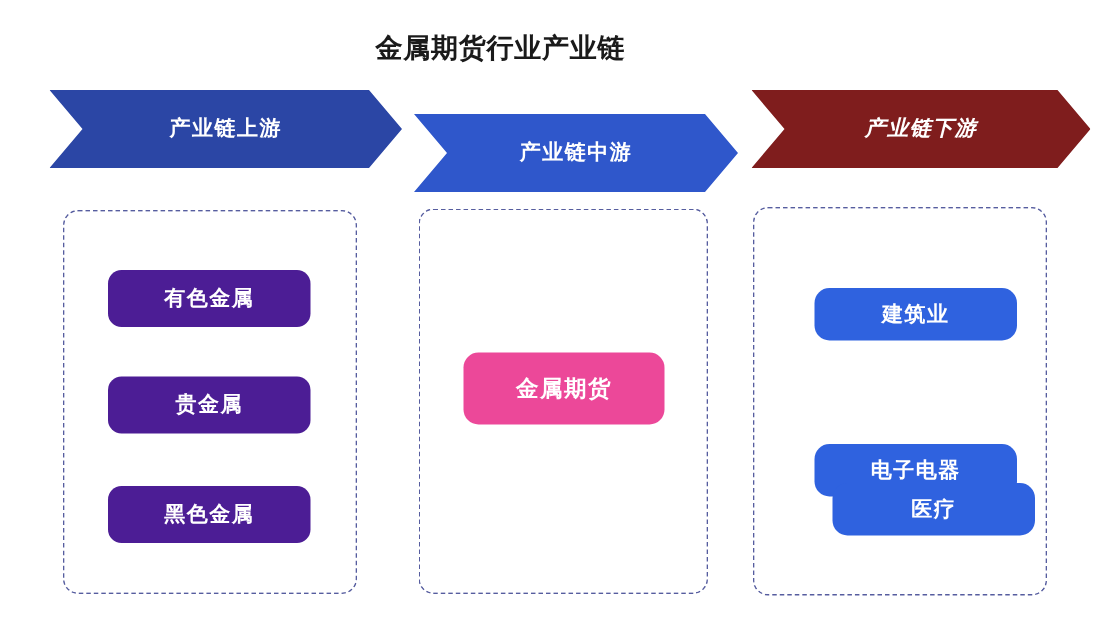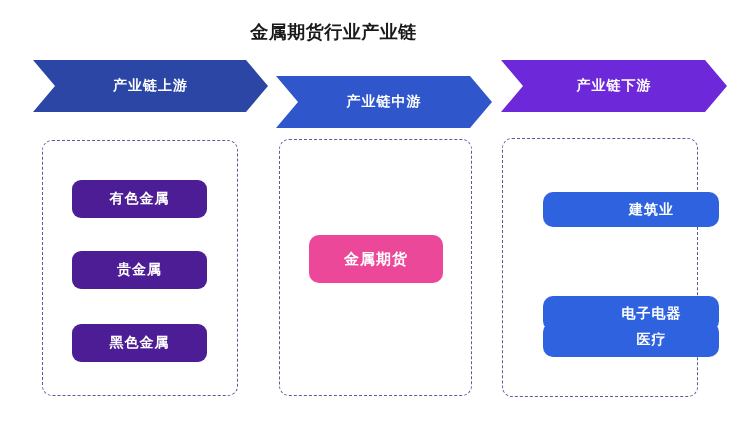--- a/index.html
+++ b/index.html
@@ -30,21 +30,21 @@
     align-items: center;
     justify-content: center;
     color: #ffffff;
     font-size: 14px;
     font-weight: bold;
     letter-spacing: 1px;
     clip-path: polygon(0 0, calc(100% - 22px) 0, 100% 50%, calc(100% - 22px) 100%, 0 100%, 22px 50%);
   }
   #arrow-upstream   { left: 33px;  width: 235px; background: #2b46a5; }
   #arrow-midstream  { left: 276px; width: 216px; background: #2f57cb; margin-top: 16px; }
-  #arrow-downstream { left: 501px; width: 226px; background: #6d28d9; }
+  #arrow-downstream { left: 501px; width: 226px; background: #7f1d1d; font-style: italic; }
 
   .panel {
     position: absolute;
     border: 1.5px dashed #565d9f;
     border-radius: 10px;
     box-sizing: border-box;
     background: transparent;
   }
   #panel-upstream   { left: 42px;  top: 140px; width: 196px; height: 256px; }
   #panel-midstream  { left: 279px; top: 139px; width: 193px; height: 257px; }
@@ -62,25 +62,25 @@
     border-radius: 9px;
   }
   .node.up   { background: #4c1d95; left: 72px;  width: 135px; height: 38px; }
   #node-up-1 { top: 180px; }
   #node-up-2 { top: 251px; }
   #node-up-3 { top: 324px; }
 
   .node.mid  { background: #ec4899; left: 309px; top: 235px; width: 134px; height: 48px;
                border-radius: 10px; font-size: 15px; }
 
-  .node.down { background: #2f62df; left: 543px; width: 135px; height: 35px; border-radius: 10px; padding-left: 41px; }
+  .node.down { background: #2f62df; left: 543px; width: 135px; height: 35px; border-radius: 10px; }
   #node-down-1 { top: 192px; }
   #node-down-2 { top: 252px; margin-top: 44px; }
   #node-down-3 { top: 279px; }
-  #node-down-4 { top: 322px; }
+  #node-down-4 { top: 322px; margin-left: 12px; }
 </style>
 </head>
 <body>
 
 <div class="canvas">
 
   <div class="title">金属期货行业产业链</div>
 
   <div class="arrow" id="arrow-upstream">
     <span>产业链上游</span>

